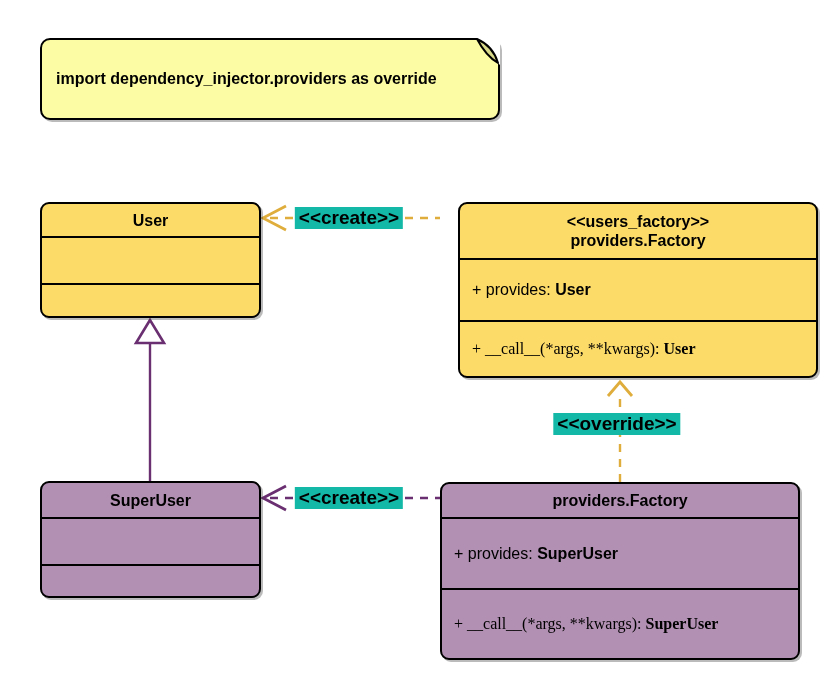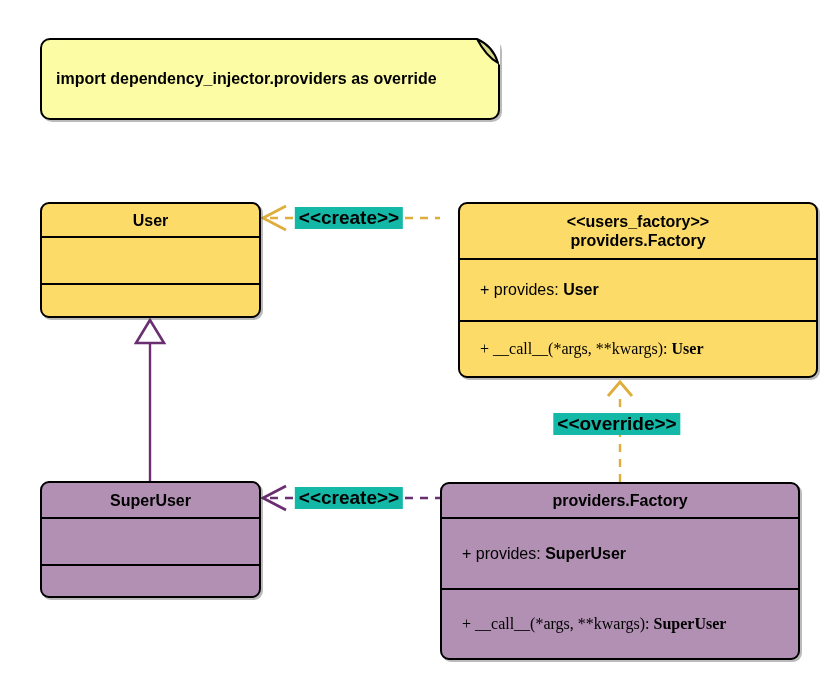--- a/index.html
+++ b/index.html
@@ -43,21 +43,20 @@
     border-bottom: 2px solid var(--border-black);
     display: flex; flex-direction: column;
     align-items: center; justify-content: center;
     font-weight: bold; font-size: 16px; line-height: 19px;
     flex: none;
   }
   .cb-sec {
     box-sizing: border-box;
     border-bottom: 2px solid var(--border-black);
     flex: none;
-    padding-left: 8px;
   }
   .cb-sec.grow { flex: 1 1 auto; border-bottom: none; font-family: Liberation Serif, serif; }
   .member {
     display: flex; align-items: center;
     height: 100%; padding-left: 12px;
     font-size: 16px; white-space: pre;
   }
   .member .mtype { font-weight: bold; }
 
   #user-box { left: 40px; top: 202px; width: 221px; height: 116px; }

